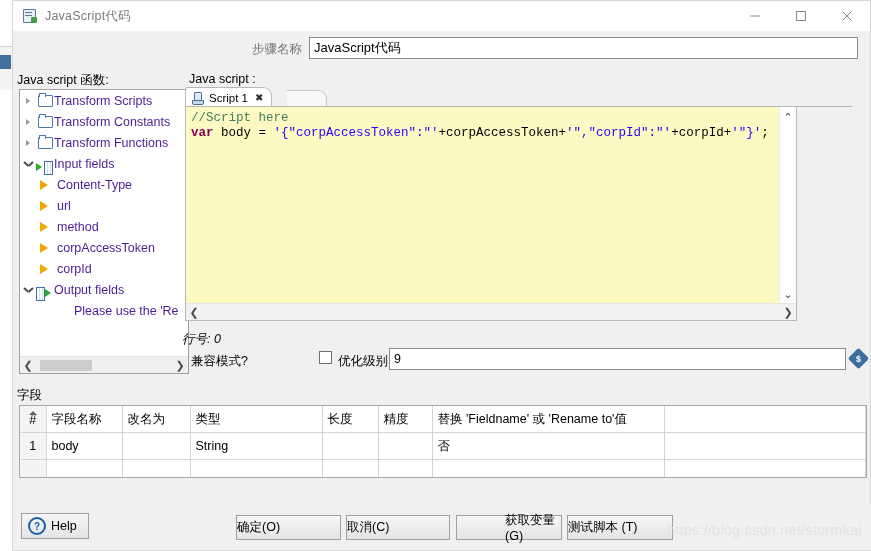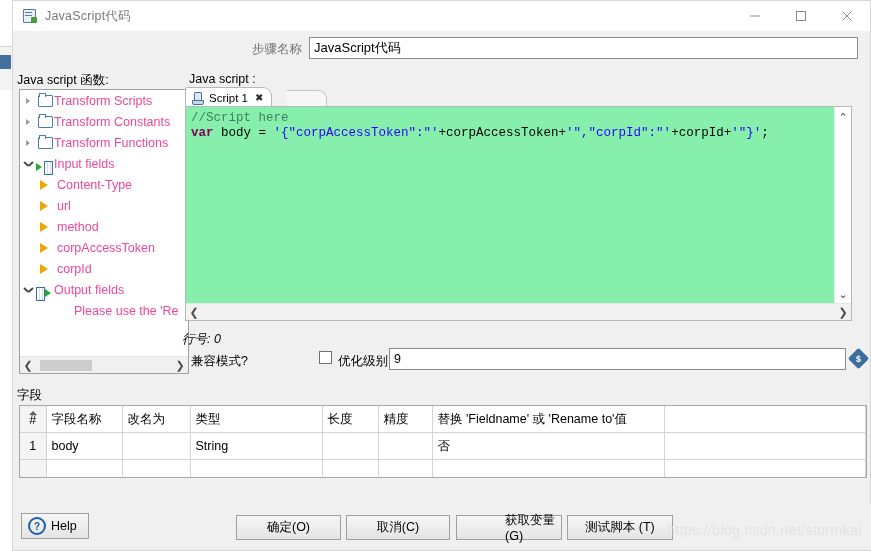--- a/index.html
+++ b/index.html
@@ -146,21 +146,21 @@
     position: absolute;
     left: 0; top: 0; right: 0; bottom: 16px;
     overflow: hidden;
   }
   .tnode {
     height: 21px;
     display: flex;
     align-items: center;
     white-space: nowrap;
     font-size: 12.5px;
-    color: #ec4899;
+    color: #4c1d95;
   }
   .tw { width: 16px; height: 21px; flex: none; display:flex; align-items:center; justify-content:center; }
   .chev-right { width:0;height:0;border-left:4px solid #9a9a9a;border-top:3.5px solid transparent;border-bottom:3.5px solid transparent;}
   .chev-down {
     width: 9px; height: 6px; position: relative;
   }
   .chev-down:before, .chev-down:after {
     content:""; position:absolute; top:0; width:6px; height:2px; background:#4a4a4a;
   }
   .chev-down:before { left:0; transform: rotate(42deg); transform-origin: left center; }
@@ -260,22 +260,22 @@
   .tab-bg {
     position:absolute; left:102px; top:3px; height:17px; width:40px;
     border-top:1px solid #c6c6c6; border-right:1px solid #c6c6c6;
     border-radius: 0 9px 0 0;
     background: #f7f7f7;
     box-sizing:border-box;
   }
 
   .editor-box {
     position:absolute; left:0; top:19px;
-    width:667px; height:215px;
-    background:#86efac;
+    width:612px; height:215px;
+    background:#fef9c3;
     border:1px solid #b8b8b8;
     box-sizing:border-box;
   }
   .code-area {
     position:absolute; left:0; top:0;
     right:16px; bottom:16px;
     padding: 4px 5px;
     font-family: "Liberation Mono", "DejaVu Sans Mono", monospace;
     font-size: 12.5px;
     line-height: 15px;
@@ -373,21 +373,21 @@
     position:absolute; left:0; bottom:0; width:859px; height:46px;
     background:#f0f0f0;
   }
   .btn {
     background: linear-gradient(to bottom,#f6f6f6,#e4e4e4);
     border:1px solid #a0a0a0;
     font-family:"Liberation Sans", sans-serif;
     font-size:12.5px;
     color:#000;
     box-sizing:border-box;
-    display:flex; align-items:center; justify-content:center;
+    display:flex; align-items:center; 
     position:absolute;
     cursor: default;
   }
   .btn-help {
     left:8px; top:9px; width:68px; height:26px;
     justify-content:flex-start; padding-left:6px;
   }
   .help-circle {
     width:14px;height:14px;border-radius:50%;
     border:2px solid #1a5fa8;

